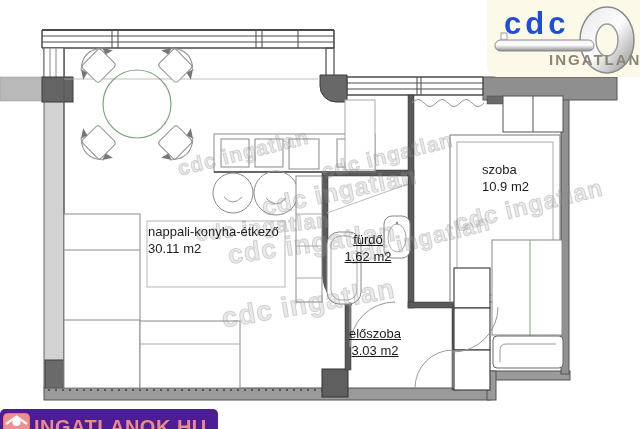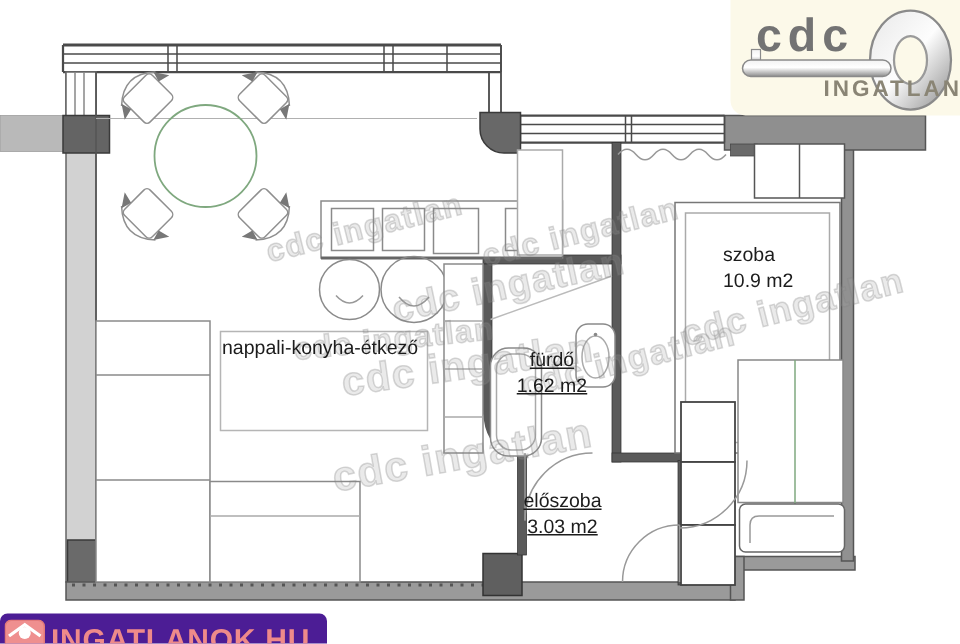--- a/index.html
+++ b/index.html
@@ -22,21 +22,21 @@
     transform-origin:left center;
     letter-spacing:1px;
   }
   
   .cdc-logo{
     position:absolute;right:0;top:0;width:153px;height:77px;
     background:#fcf9e9;border-radius:0 0 0 10px;z-index:10;
   }
   .cdc-logo .brand{
     position:absolute;left:17px;top:6px;font-size:31px;font-weight:bold;
-    letter-spacing:4px;color:#737373;z-index:12;
+    letter-spacing:4px;color:#1d4ed8;z-index:12;
   }
   .cdc-logo .subtitle{
     position:absolute;left:16px;top:51px;font-size:15px;font-weight:bold;
     letter-spacing:2px;color:#8a8575;z-index:12;margin-left:46px;
   }
   .cdc-logo svg{position:absolute;left:0;top:0;z-index:11;}
   
   .site-logo{
     position:absolute;left:0;top:409px;width:218px;height:38px;
     background:#4c1d95;border-radius:5px;z-index:10;
@@ -225,20 +225,21 @@
 <div class="wm" style="left:322px;top:160px;font-size:21px;transform:rotate(-14deg);">cdc ingatlan</div>
 <div class="wm" style="left:262px;top:193px;font-size:25px;transform:rotate(-12deg);">cdc ingatlan</div>
 <div class="wm" style="left:196px;top:222px;font-size:21px;transform:rotate(-6deg);">cdc ingatlan</div>
 <div class="wm" style="left:455px;top:210px;font-size:24px;transform:rotate(-14deg);">cdc ingatlan</div>
 <div class="wm" style="left:228px;top:240px;font-size:27px;transform:rotate(-8deg);">cdc ingatlan</div>
 <div class="wm" style="left:222px;top:303px;font-size:28px;transform:rotate(-10deg);">cdc ingatlan</div>
 <div class="wm" style="left:348px;top:244px;font-size:23px;transform:rotate(-14deg);">cdc ingatlan</div>
 
 <div class="room-label" style="left:148px;top:223px;">
   <span>nappali-konyha-étkező</span>
+  <span class="area">30.11 m2</span>
 </div>
 <div class="room-label" style="left:464px;top:161px;margin-left:18px;">
   <span>szoba</span>
   <span class="area">10.9 m2</span>
 </div>
 <div class="room-label centered" style="left:336px;top:231px;width:64px;">
   <span>fürdő</span>
   <span class="area">1.62 m2</span>
 </div>
 <div class="room-label centered" style="left:330px;top:325px;width:90px;">

